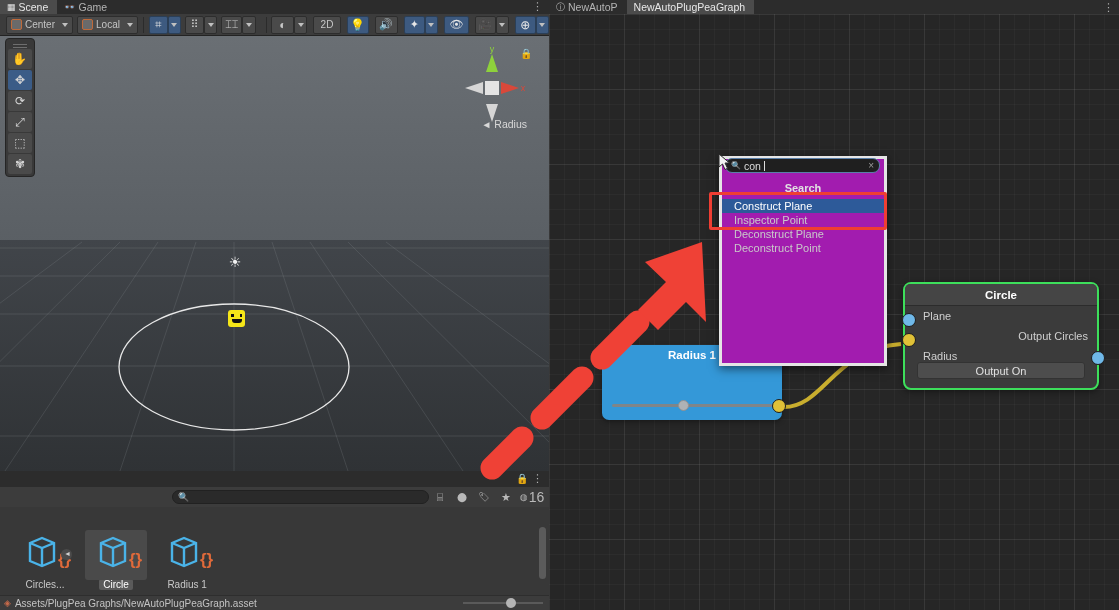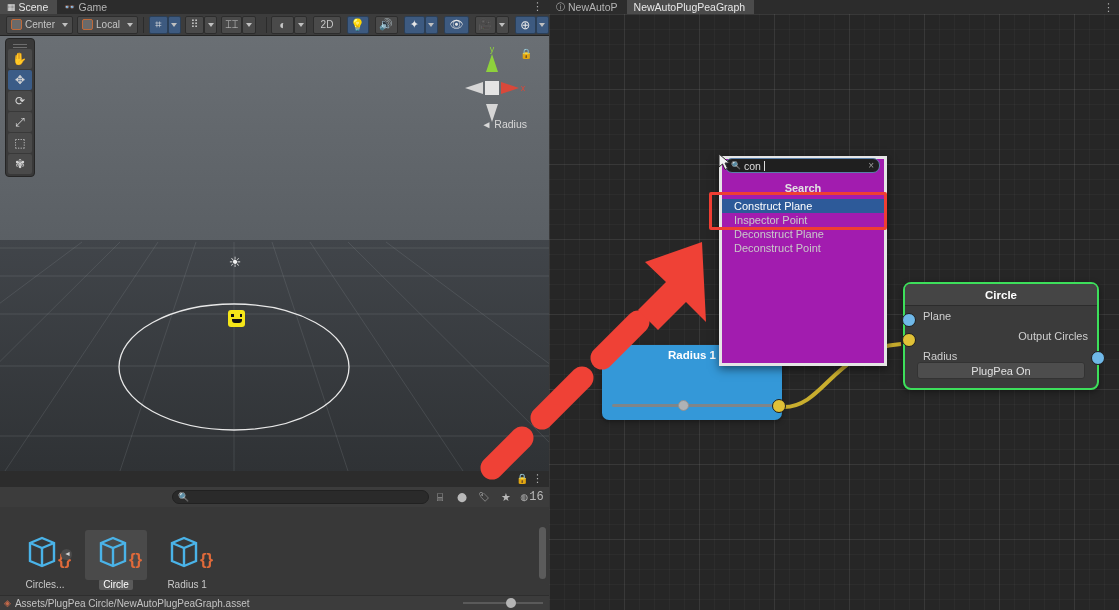--- a/index.html
+++ b/index.html
@@ -357,21 +357,21 @@
           <span style="font-size:9px;">⬤</span>
         </div>
       <div class="pi-btn">
           <span style="font-size:9px;">🏷</span>
         </div>
       <div class="pi-btn">
           <span>★</span>
         </div>
       <div class="pi-btn" style="width:30px;gap:1px;">
         <span style="font-size:9px;">◍</span>
-        <span style="font-size:12px;font-family:Liberation Mono, monospace;">16</span>
+        <span style="font-size:14px;">16</span>
       </div>
     </div>
 
 
     <div id="asset-area">
       <div class="asset">
         <div class="asset-ico">
           <svg viewBox="0 0 58 44" width="58" height="44">
             <g stroke="#4ab3e8" stroke-width="2.4" fill="none">
               <path d="M14 10 L26 5 L38 10 L38 28 L26 33 L14 28 Z"></path>
@@ -416,21 +416,21 @@
         <div class="asset-label">Radius 1</div>
       </div>
     </div>
 
     <div id="proj-scrollbar">
       <div class="thumb"></div>
     </div>
 
     <div id="status-bar">
       <span style="font-size:9px;color:#c76a4a;">◈</span>
-      <span>Assets/PlugPea Circle/NewAutoPlugPeaGraph.asset</span>
+      <span>Assets/PlugPea Graphs/NewAutoPlugPeaGraph.asset</span>
     </div>
     <div id="status-slider">
       <div style="width:100%;height:2px;background:#5a5a5a;position:relative;">
         <div style="position:absolute;left:43px;top:-4px;width:10px;height:10px;border-radius:50%;background:#b4b4b4;"></div>
       </div>
     </div>
   </div>
 
   <div id="graph-panel">
     <div id="graph-tabbar">
@@ -464,21 +464,21 @@
     <div class="port-row">
       <span>Plane</span>
     </div>
     <div class="port-row out">
       <span>Output Circles</span>
     </div>
     <div class="port-row">
       <span>Radius</span>
     </div>
     <div class="preview-btn">
-      <span>PlugPea On</span>
+      <span>Output On</span>
     </div>
   </div>
   <div class="port blue" style="position:absolute;left:902px;top:313px;z-index:5;"></div>
   <div class="port yellow" style="position:absolute;left:902px;top:333px;z-index:5;"></div>
   <div class="port blue" style="position:absolute;left:1091px;top:351px;z-index:5;"></div>
 
   <div id="search-popup">
     <div id="search-header">Search</div>
     <div style="position:absolute;left:0;top:40px;width:100%;">
       <div class="sres sel">

